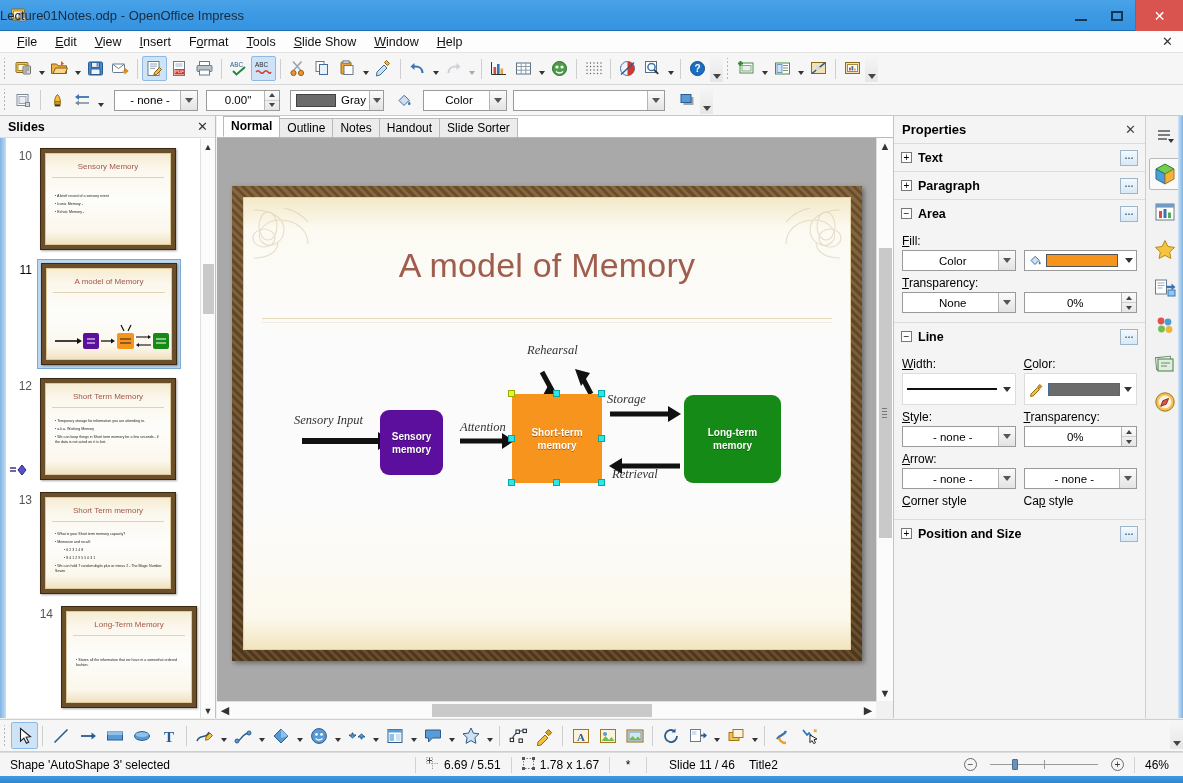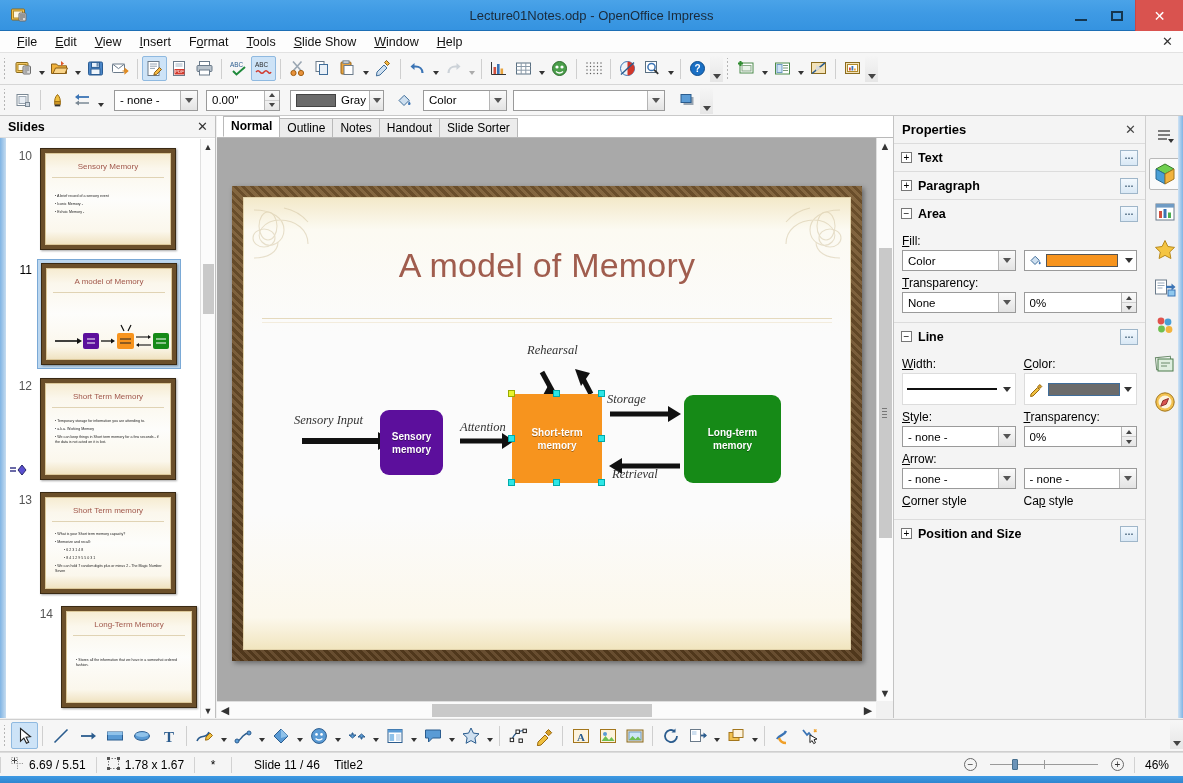--- a/index.html
+++ b/index.html
@@ -17,21 +17,21 @@
     position:absolute; left:0; top:0; width:1183px; height:31px;
     background: linear-gradient(#4aa3e8 0%, #3e9ae4 45%, #3593e0 100%);
     border-bottom:1px solid #1d6fb5;
     display:flex; align-items:center;
   }
   #titlebar .app-ico{
     width:22px;height:22px;margin-left:8px;margin-top:2px;flex:0 0 auto;
     display:flex;align-items:center;justify-content:center;
   }
   #titlebar .ttl{
-    position:absolute; left:0; right:0; text-align:center;
+    position:absolute; left:0; right:0; 
     font-size:13px; color:#1a2a3a; font-family:"Liberation Sans",sans-serif;
   }
   .wbtns{ position:absolute; right:0; top:0; height:31px; display:flex; align-items:stretch;}
   .wbtn{ width:36px; display:flex;align-items:center;justify-content:center; color:#15364f; font-size:14px;}
   .wbtn.close{ width:48px; background:#d9534f; color:#fff; border-left:1px solid #c44; }
   .wbtn .min{ width:12px;height:2px;background:#15364f;display:block;margin-top:8px;}
   .wbtn .max{ width:12px;height:10px;border:2px solid #15364f;display:block;}
 
   
   #menubar{
@@ -69,21 +69,21 @@
   .tbar-overflow{ width:13px;height:27px;flex:0 0 auto;display:flex;align-items:flex-end;justify-content:center;padding-bottom:3px;
      background:linear-gradient(#f6f6f6,#e6e6e6);}
   .tbar-overflow:after{content:"";border-left:4px solid transparent;border-right:4px solid transparent;border-top:5px solid #444;}
 
   
   .combo{
     height:21px; background:#fff; border:1px solid #9a9a9a;
     display:flex; align-items:center; font-size:11.5px; flex:0 0 auto;
     position:relative;
   }
-  .combo .val{ padding-left:5px; flex:1 1 auto; white-space:nowrap; overflow:hidden;}
+  .combo .val{ padding-left:5px; flex:1 1 auto; white-space:nowrap; overflow:hidden;text-align:center;}
   .combo .dd{
     width:17px; align-self:stretch;
     background:linear-gradient(#fbfbfb,#e3e3e3);
     border-left:1px solid #b5b5b5;
     display:flex;align-items:center;justify-content:center;
   }
   .combo .dd:after{ content:""; border-left:4px solid transparent;border-right:4px solid transparent;border-top:5px solid #555;}
   .spin{ width:15px; align-self:stretch; background:linear-gradient(#fbfbfb,#e6e6e6);
     border-left:1px solid #b5b5b5; display:flex; flex-direction:column;}
   .spin i{flex:1;display:flex;align-items:center;justify-content:center;}
@@ -1305,20 +1305,23 @@
     <svg width="20" height="20" viewBox="0 0 20 20">
         <path d="M3 4l4 5 2-2 4 5" fill="none" stroke="#3b74b5" stroke-width="1.8"></path>
         <path d="M10 9l7 4-3 .7 1.5 3-1.8.9-1.6-3-2.2 2z" fill="#fff" stroke="#222"></path>
         <path d="M14 3.5l2.5 2.5M16.5 3.5L14 6" stroke="#f0a02a" stroke-width="1.4"></path>
       </svg>
   </span>
   <span class="tbar-overflow" style="margin-left:auto;"></span>
 </div>
 
 <div id="statusbar">
+  <div class="cell" style="width:415px;">
+    <span>Shape 'AutoShape 3' selected</span>
+  </div>
   <div class="sep"></div>
   <div class="cell">
     <span>
       <svg width="13" height="13" viewBox="0 0 13 13">
           <path d="M1 3.5h5M3.5 1v5" stroke="#444" stroke-width="1"></path>
           <rect x="0.5" y="0.5" width="6" height="6" fill="none" stroke="#999" stroke-dasharray="1.2 1.2"></rect>
           <path d="M6 6.5h6.5M6.5 6v6.5" stroke="#999" stroke-dasharray="1.2 1.2"></path>
         </svg>
     </span>
     <span>6.69 / 5.51</span>

